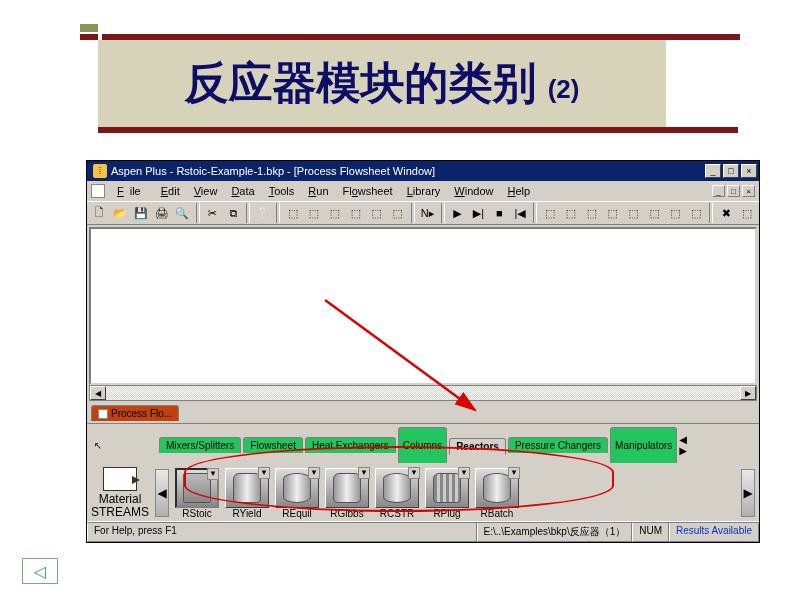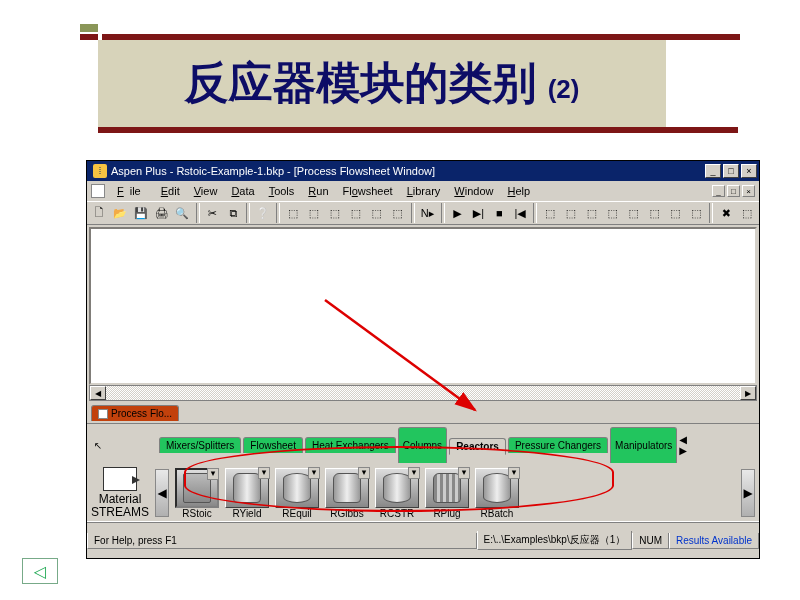--- a/index.html
+++ b/index.html
@@ -61,21 +61,21 @@
   .reactor-row { display: flex; gap: 6px; align-items: flex-end; }
   .reactor { text-align: center; font-size: 10px; }
   .reactor .ricon { width: 44px; height: 40px; border: 1px solid #fff; border-right-color:#404040; border-bottom-color:#404040; background: linear-gradient(#ddd,#888); margin: 0 auto; position: relative; display:flex; align-items:center; justify-content:center; }
   .reactor .ricon.sel { border: 2px inset #808080; }
   .reactor .ricon::after { content: "▾"; position: absolute; right: -2px; top: -2px; font-size: 9px; color: #000; background: #d4d0c8; width: 10px; height: 10px; border: 1px solid #888; line-height: 9px; }
   .reactor .shape { width: 28px; height: 30px; background: linear-gradient(90deg,#999,#eee,#999); border-radius: 6px 6px 4px 4px; border: 1px solid #555; }
   .reactor .shape.cyl { border-radius: 14px/6px; }
   .reactor .shape.box { border-radius: 2px; background: linear-gradient(#bbb,#888); }
   .reactor .shape.plug { background: repeating-linear-gradient(90deg,#888 0 3px,#ccc 3px 6px); }
   
-  .statusbar { display: flex; border-top: 1px solid #808080; background: #d4d0c8; height: 36px; font-size: 10px; align-items: center; }
+  .statusbar { display: flex; border-top: 1px solid #808080; background: #d4d0c8; height: 20px; font-size: 10px; }
   .statusbar > div { border: 1px solid #808080; border-top: none; border-left: 1px solid #fff; padding: 2px 6px; }
   .statusbar .grow { flex: 1; }
   .statusbar .ra { color: #0033cc; }
   
   
   .annotation { position: absolute; pointer-events: none; }
   .red-arrow { position: absolute; left: 315px; top: 290px; width: 180px; height: 130px; }
   .red-circle { position: absolute; left: 184px; top: 446px; width: 430px; height: 66px; border: 2px solid #d00; border-radius: 50%/40%; }
   
   .back-btn { position: absolute; left: 22px; bottom: 16px; width: 36px; height: 26px; border: 1px solid #7a8; background: #fff; display:flex; align-items:center; justify-content:center; color: #2a5; font-size: 16px; }

